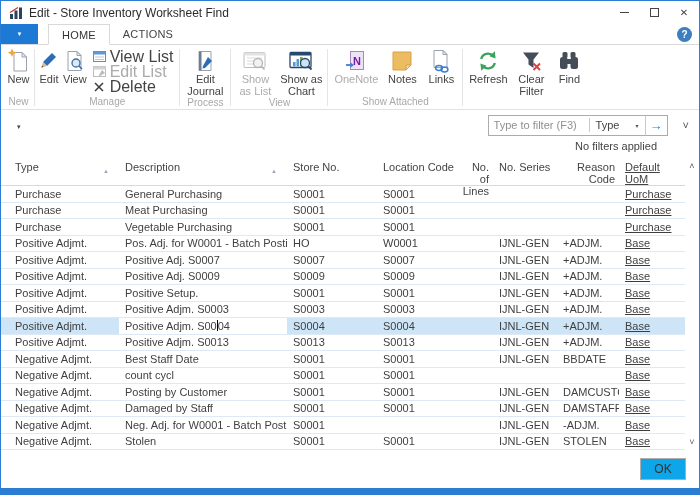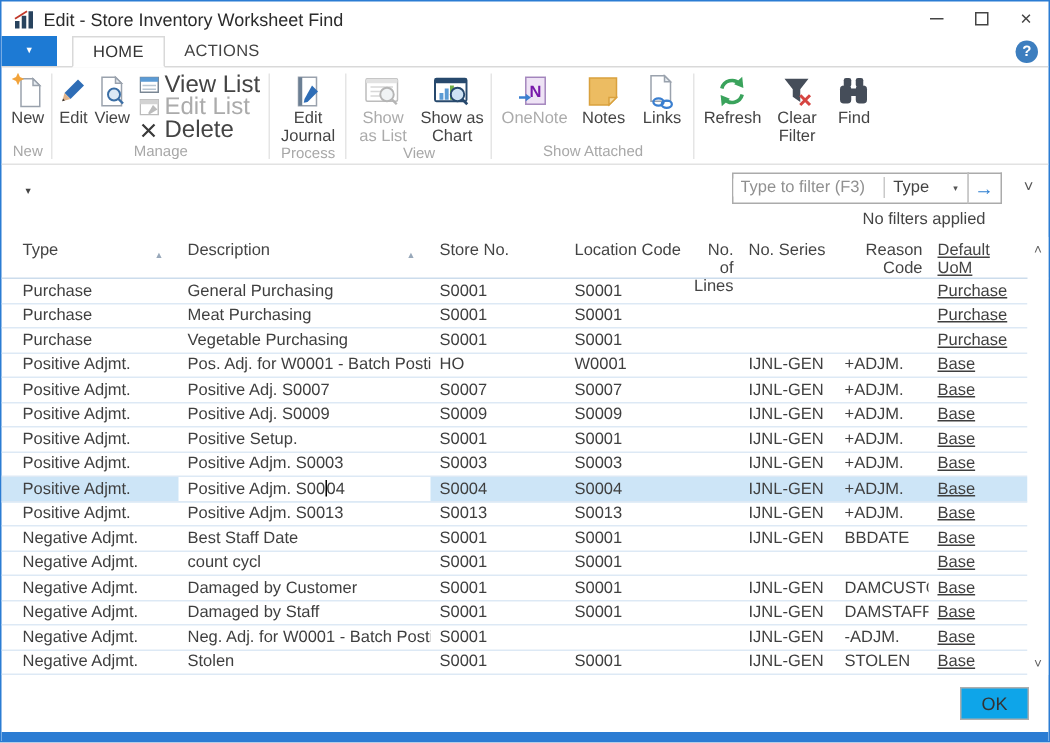--- a/index.html
+++ b/index.html
@@ -499,21 +499,21 @@
     <span class="cell c-store">S0001</span>
     <span class="cell c-loc">S0001</span>
     <span class="cell c-lines"></span>
     <span class="cell c-series"></span>
     <span class="cell c-reason"></span>
     <span class="cell c-uom">Base</span>
   </div>
 
   <div class="trow">
     <span class="cell c-type">Negative Adjmt.</span>
-    <span class="cell c-desc">Damaged by Customer</span>
+    <span class="cell c-desc">Posting by Customer</span>
     <span class="cell c-store">S0001</span>
     <span class="cell c-loc">S0001</span>
     <span class="cell c-lines"></span>
     <span class="cell c-series">IJNL-GEN</span>
     <span class="cell c-reason">DAMCUSTOM</span>
     <span class="cell c-uom">Base</span>
   </div>
 
   <div class="trow">
     <span class="cell c-type">Negative Adjmt.</span>

